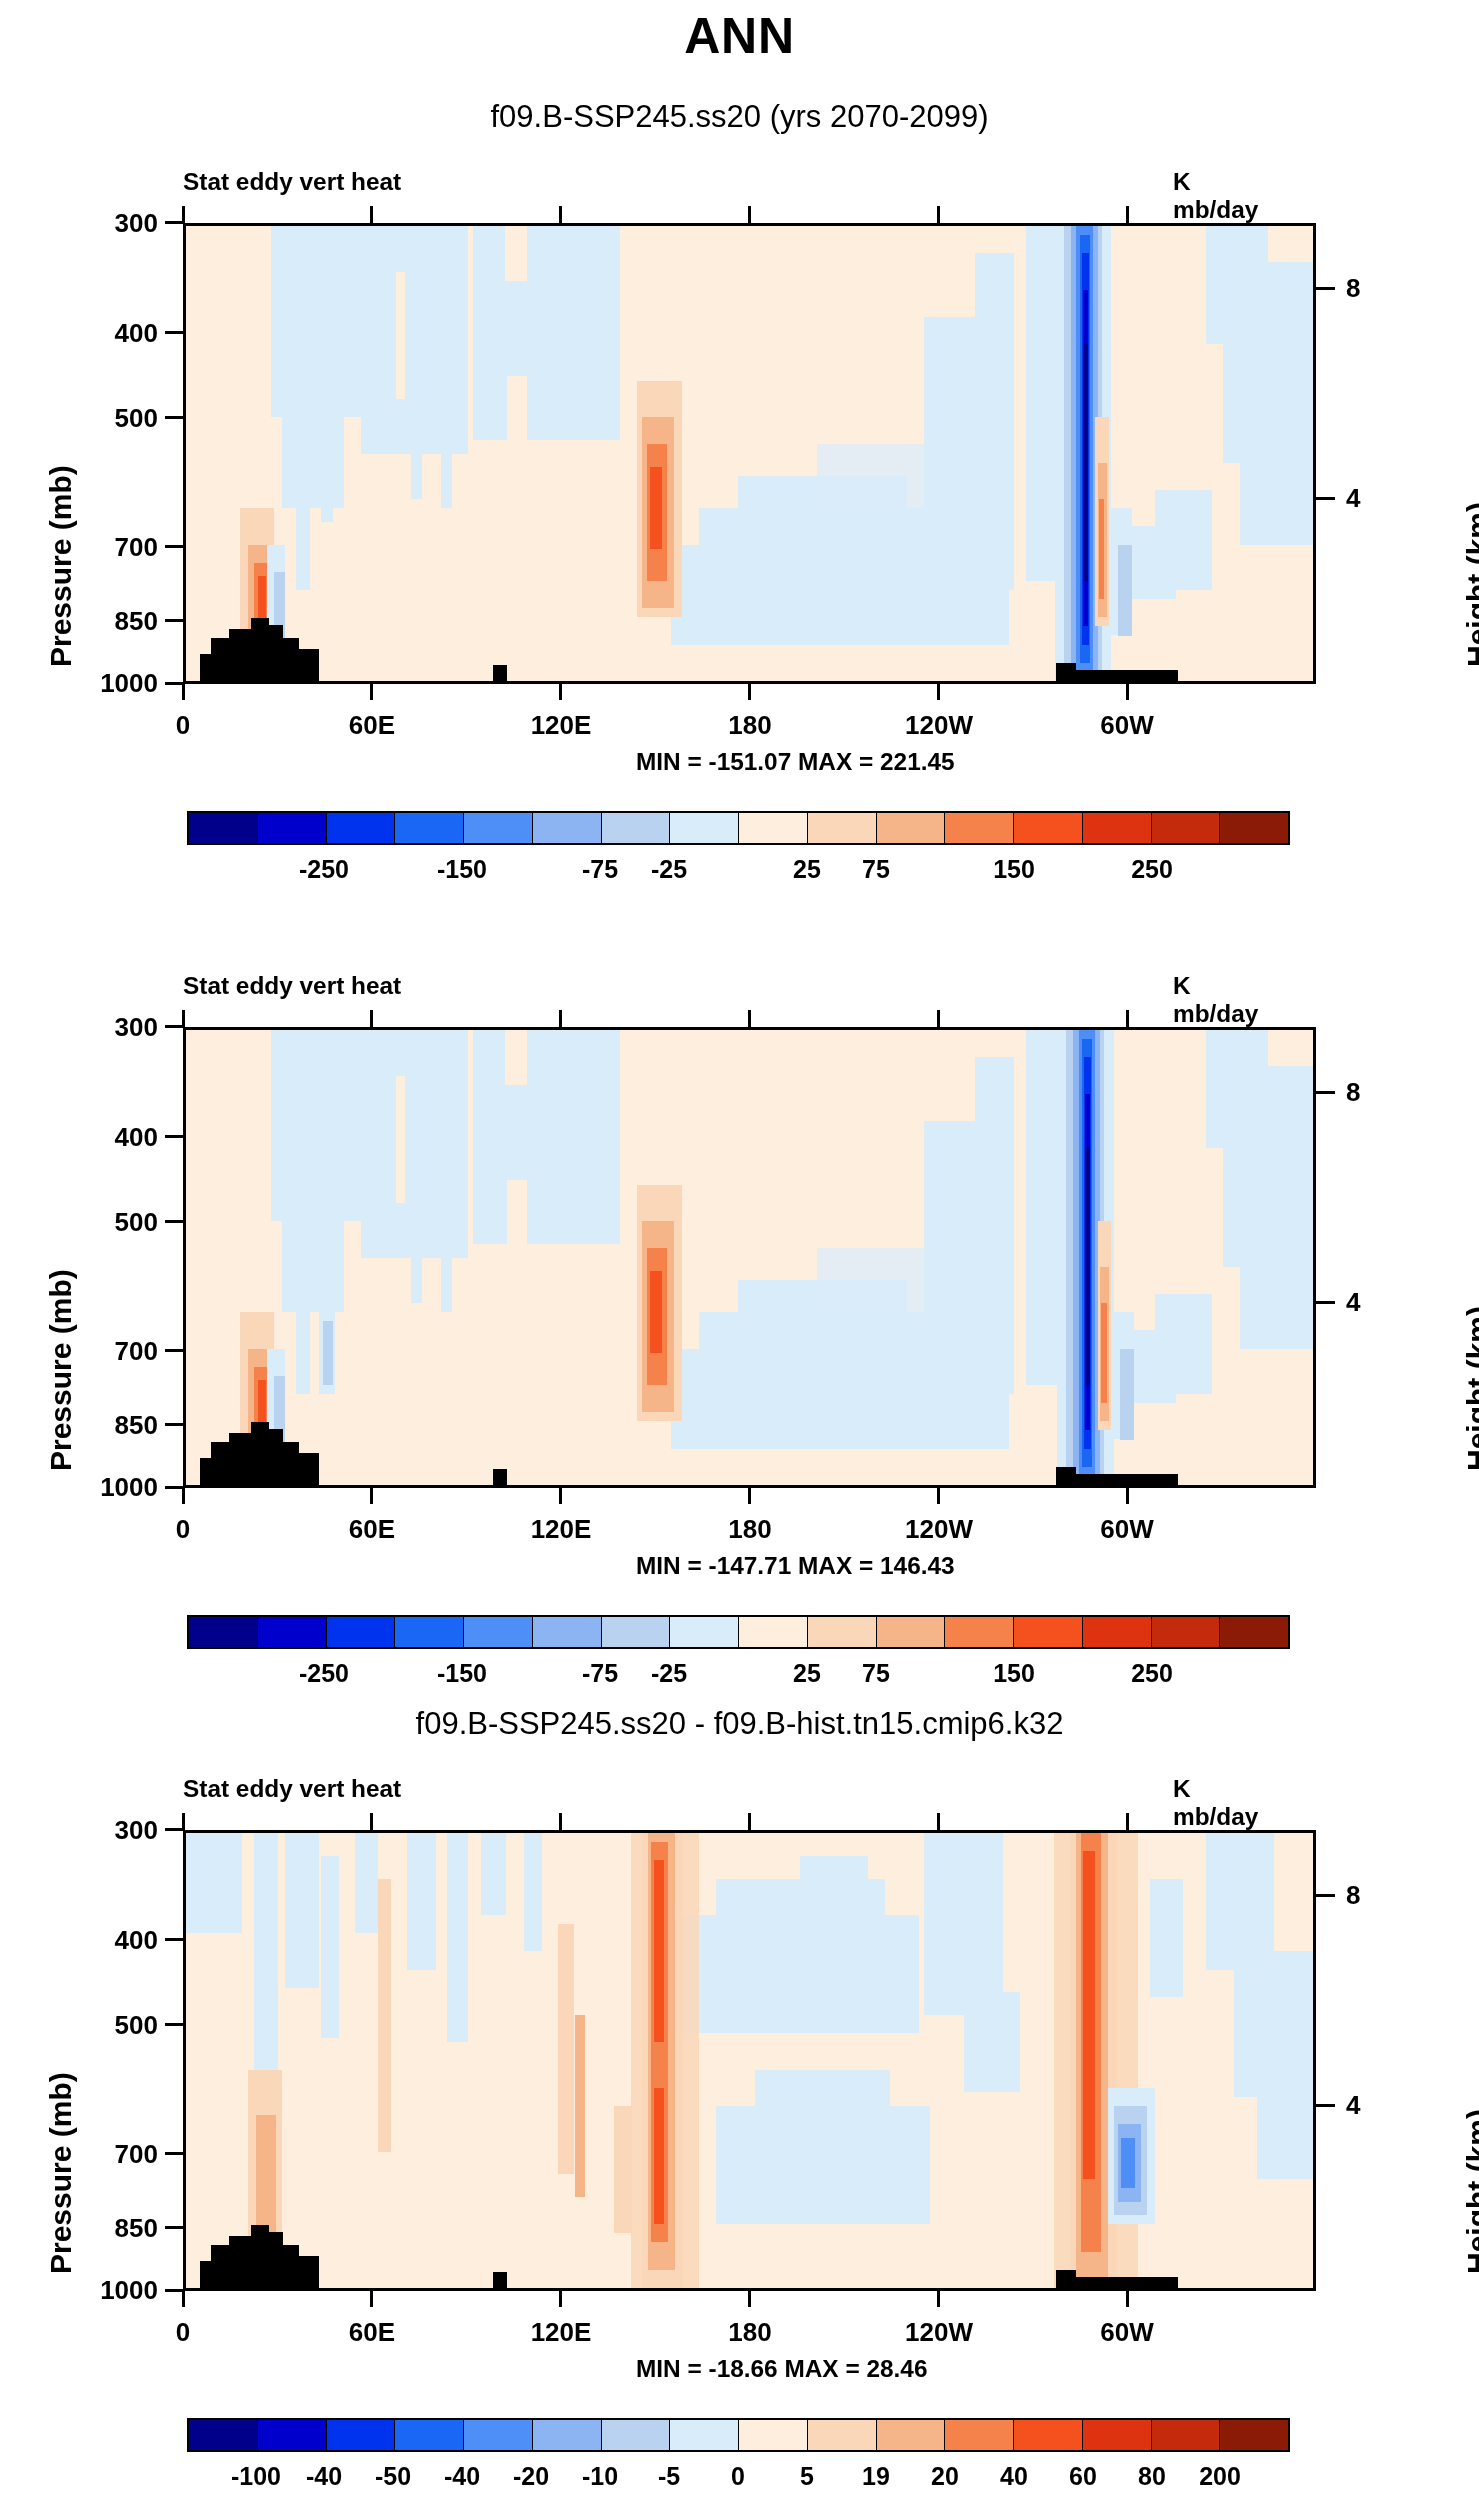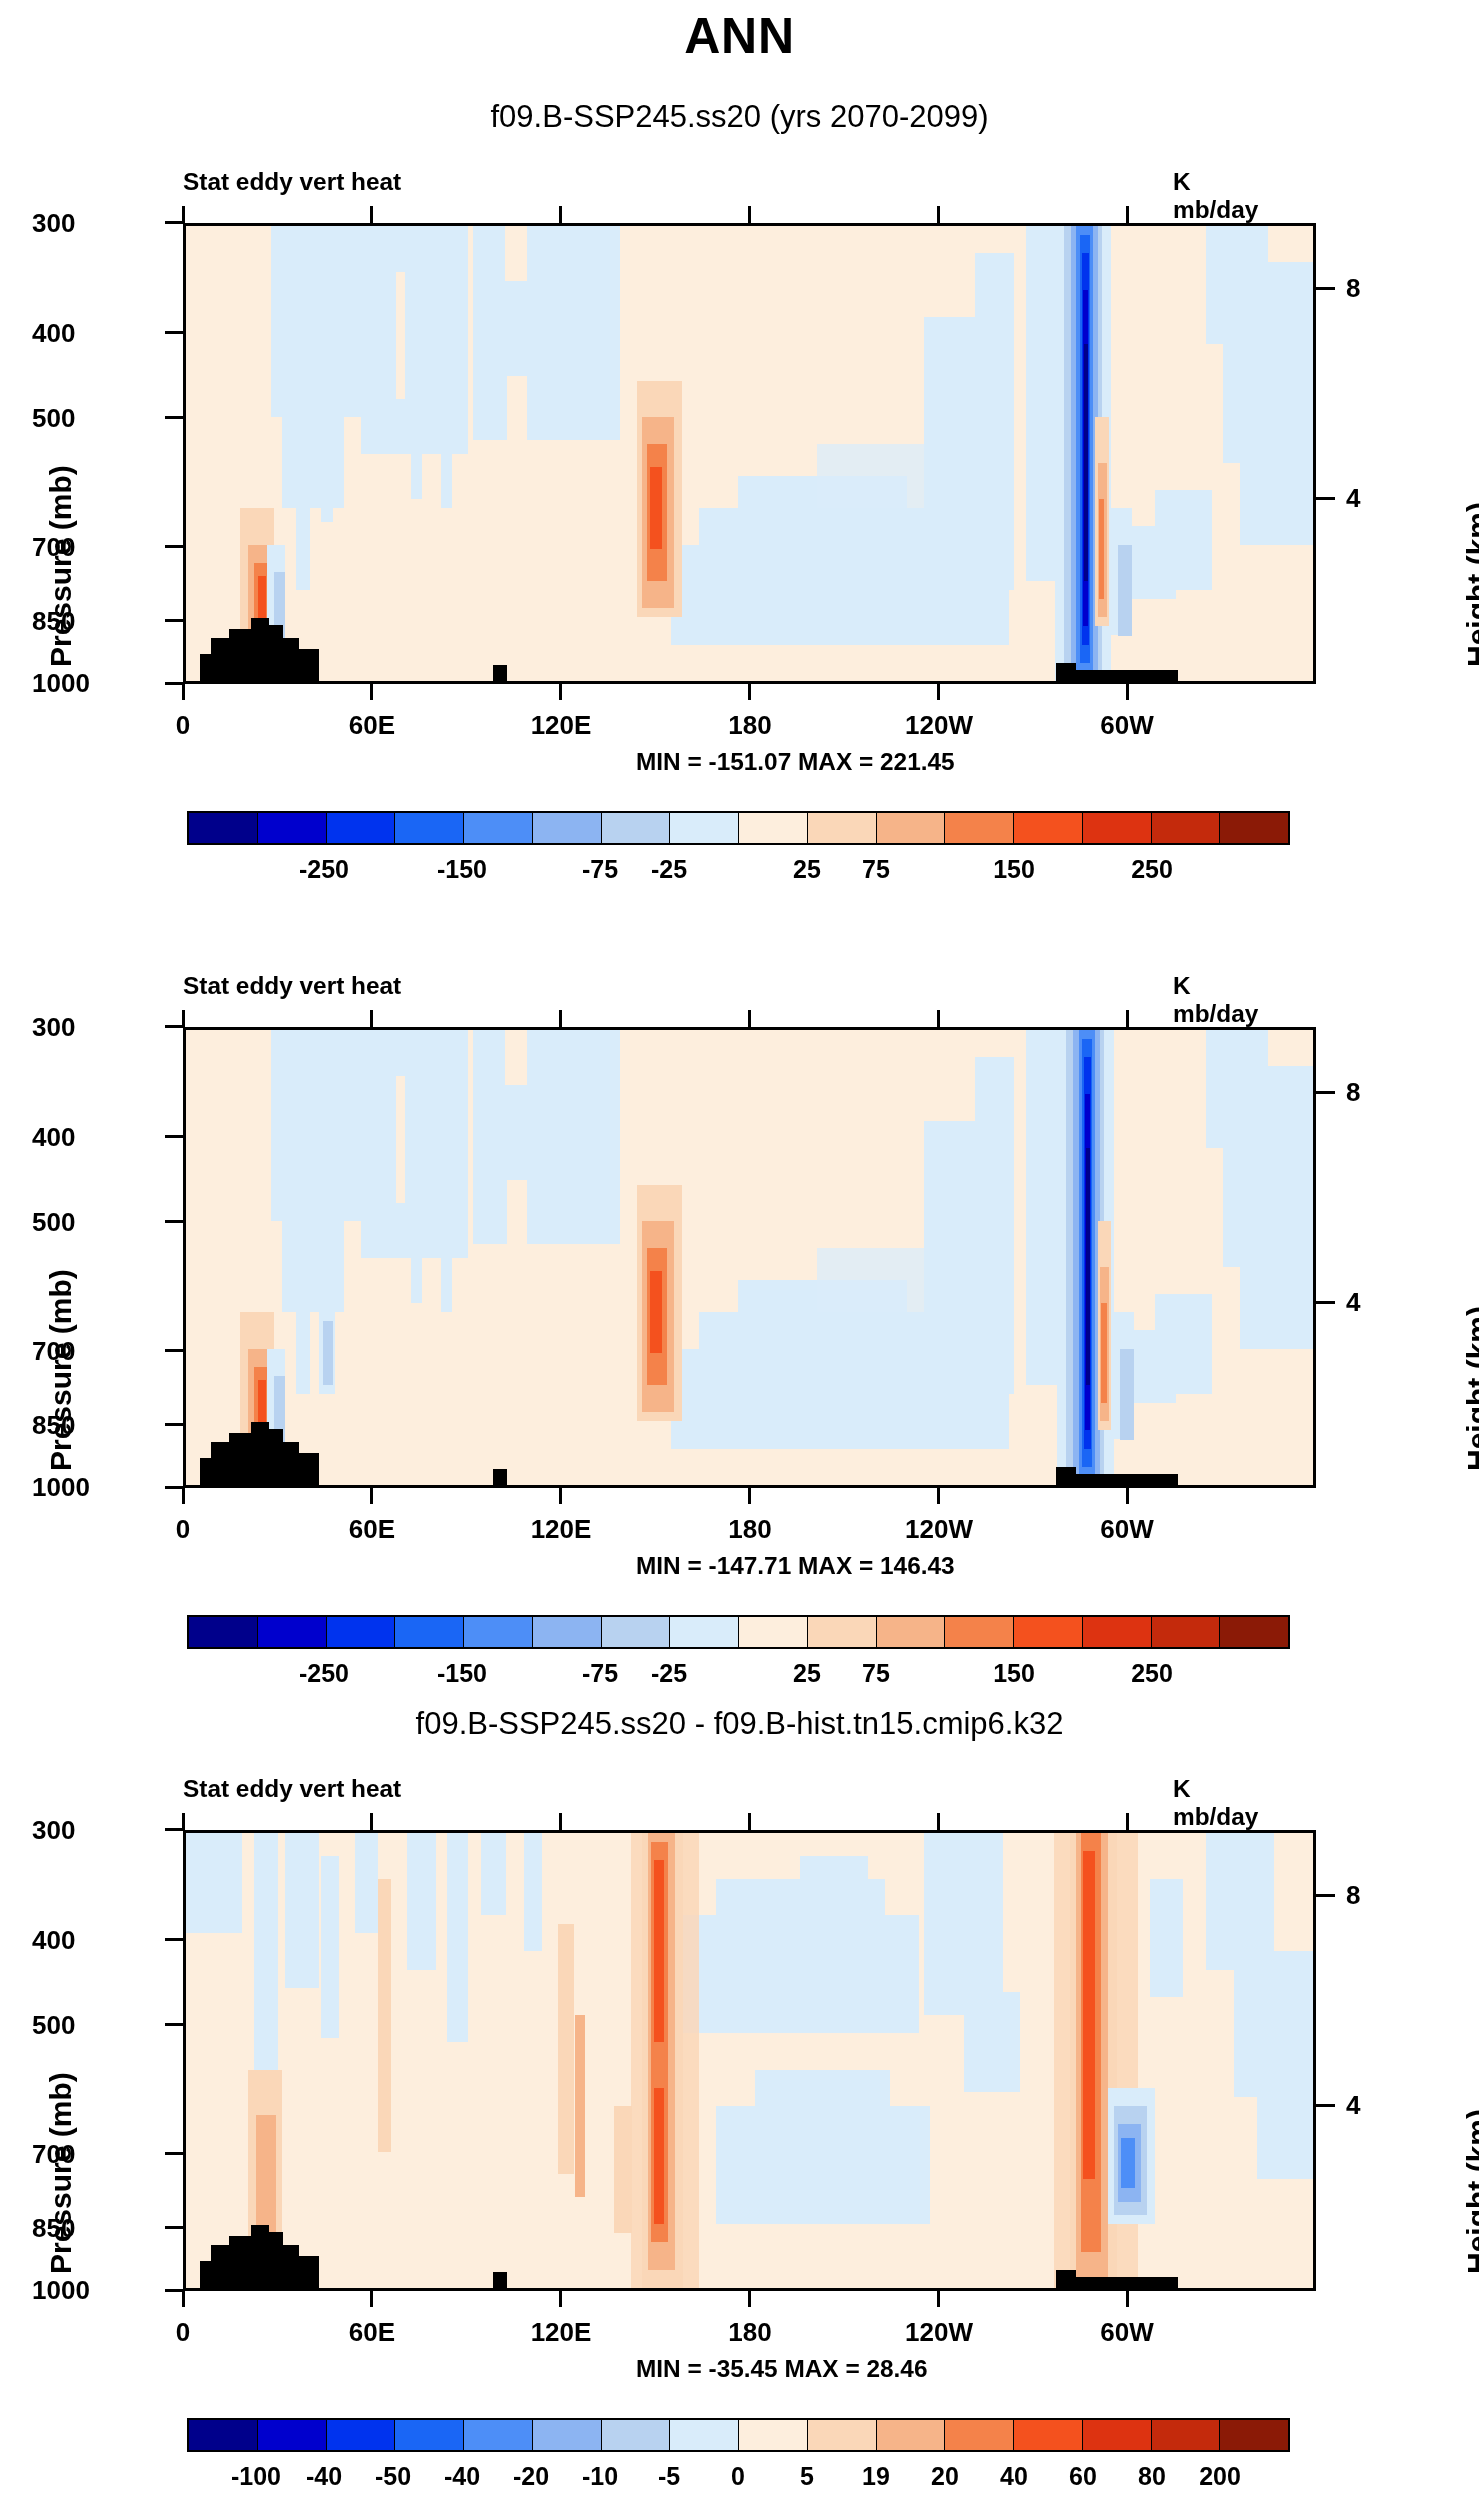--- a/index.html
+++ b/index.html
@@ -42,21 +42,21 @@
   }
   .plot-inner{position:absolute;inset:0;}
 
   
   .tick{position:absolute;background:#000;}
   .tick-h{height:3.4px;width:18.5px;}
   .tick-v{width:3.4px;height:17px;}
 
   .ylab{
     position:absolute;font-size:26px;font-weight:bold;
-    transform:translateY(-50%);
+    text-align:right;transform:translateY(-50%);
   }
   .yrlab{
     position:absolute;font-size:26px;font-weight:bold;
     text-align:left;transform:translateY(-50%);
   }
   .xlab{
     position:absolute;font-size:26px;font-weight:bold;
     text-align:center;transform:translateX(-50%);
   }
 
@@ -454,21 +454,21 @@
         <div class="tick tick-v" style="left: 748px; top: 206px;"></div>
         <div class="xlab" style="left: 750px; top: 710px;">180</div>
         <div class="tick tick-v" style="left: 937px; top: 683px;"></div>
         <div class="tick tick-v" style="left: 937px; top: 206px;"></div>
         <div class="xlab" style="left: 939px; top: 710px;">120W</div>
         <div class="tick tick-v" style="left: 1126px; top: 683px;"></div>
         <div class="tick tick-v" style="left: 1126px; top: 206px;"></div>
         <div class="xlab" style="left: 1127px; top: 710px;">60W</div>
         <div class="axis-title-left" style="left: 44px; top: 667px;">Pressure (mb)</div>
         <div class="axis-title-right" style="left: 1461px; top: 667px;">Height (km)</div>
-        <div class="minmax" style="left: 636px; top: 748px;">MIN = -35.45  MAX =  28.46</div>
+        <div class="minmax" style="left: 636px; top: 748px;">MIN = -18.66  MAX =  28.46</div>
         <div class="cbar" style="left: 187px; top: 811px; width: 1103px;">
           <div class="cbar-cell" style="background: rgb(0, 0, 139);"></div>
           <div class="cbar-cell" style="background: rgb(0, 0, 205);"></div>
           <div class="cbar-cell" style="background: rgb(0, 51, 238);"></div>
           <div class="cbar-cell" style="background: rgb(26, 102, 245);"></div>
           <div class="cbar-cell" style="background: rgb(77, 142, 247);"></div>
           <div class="cbar-cell" style="background: rgb(140, 180, 242);"></div>
           <div class="cbar-cell" style="background: rgb(184, 210, 240);"></div>
           <div class="cbar-cell" style="background: rgb(217, 236, 250);"></div>
           <div class="cbar-cell" style="background: rgb(253, 238, 221);"></div>

